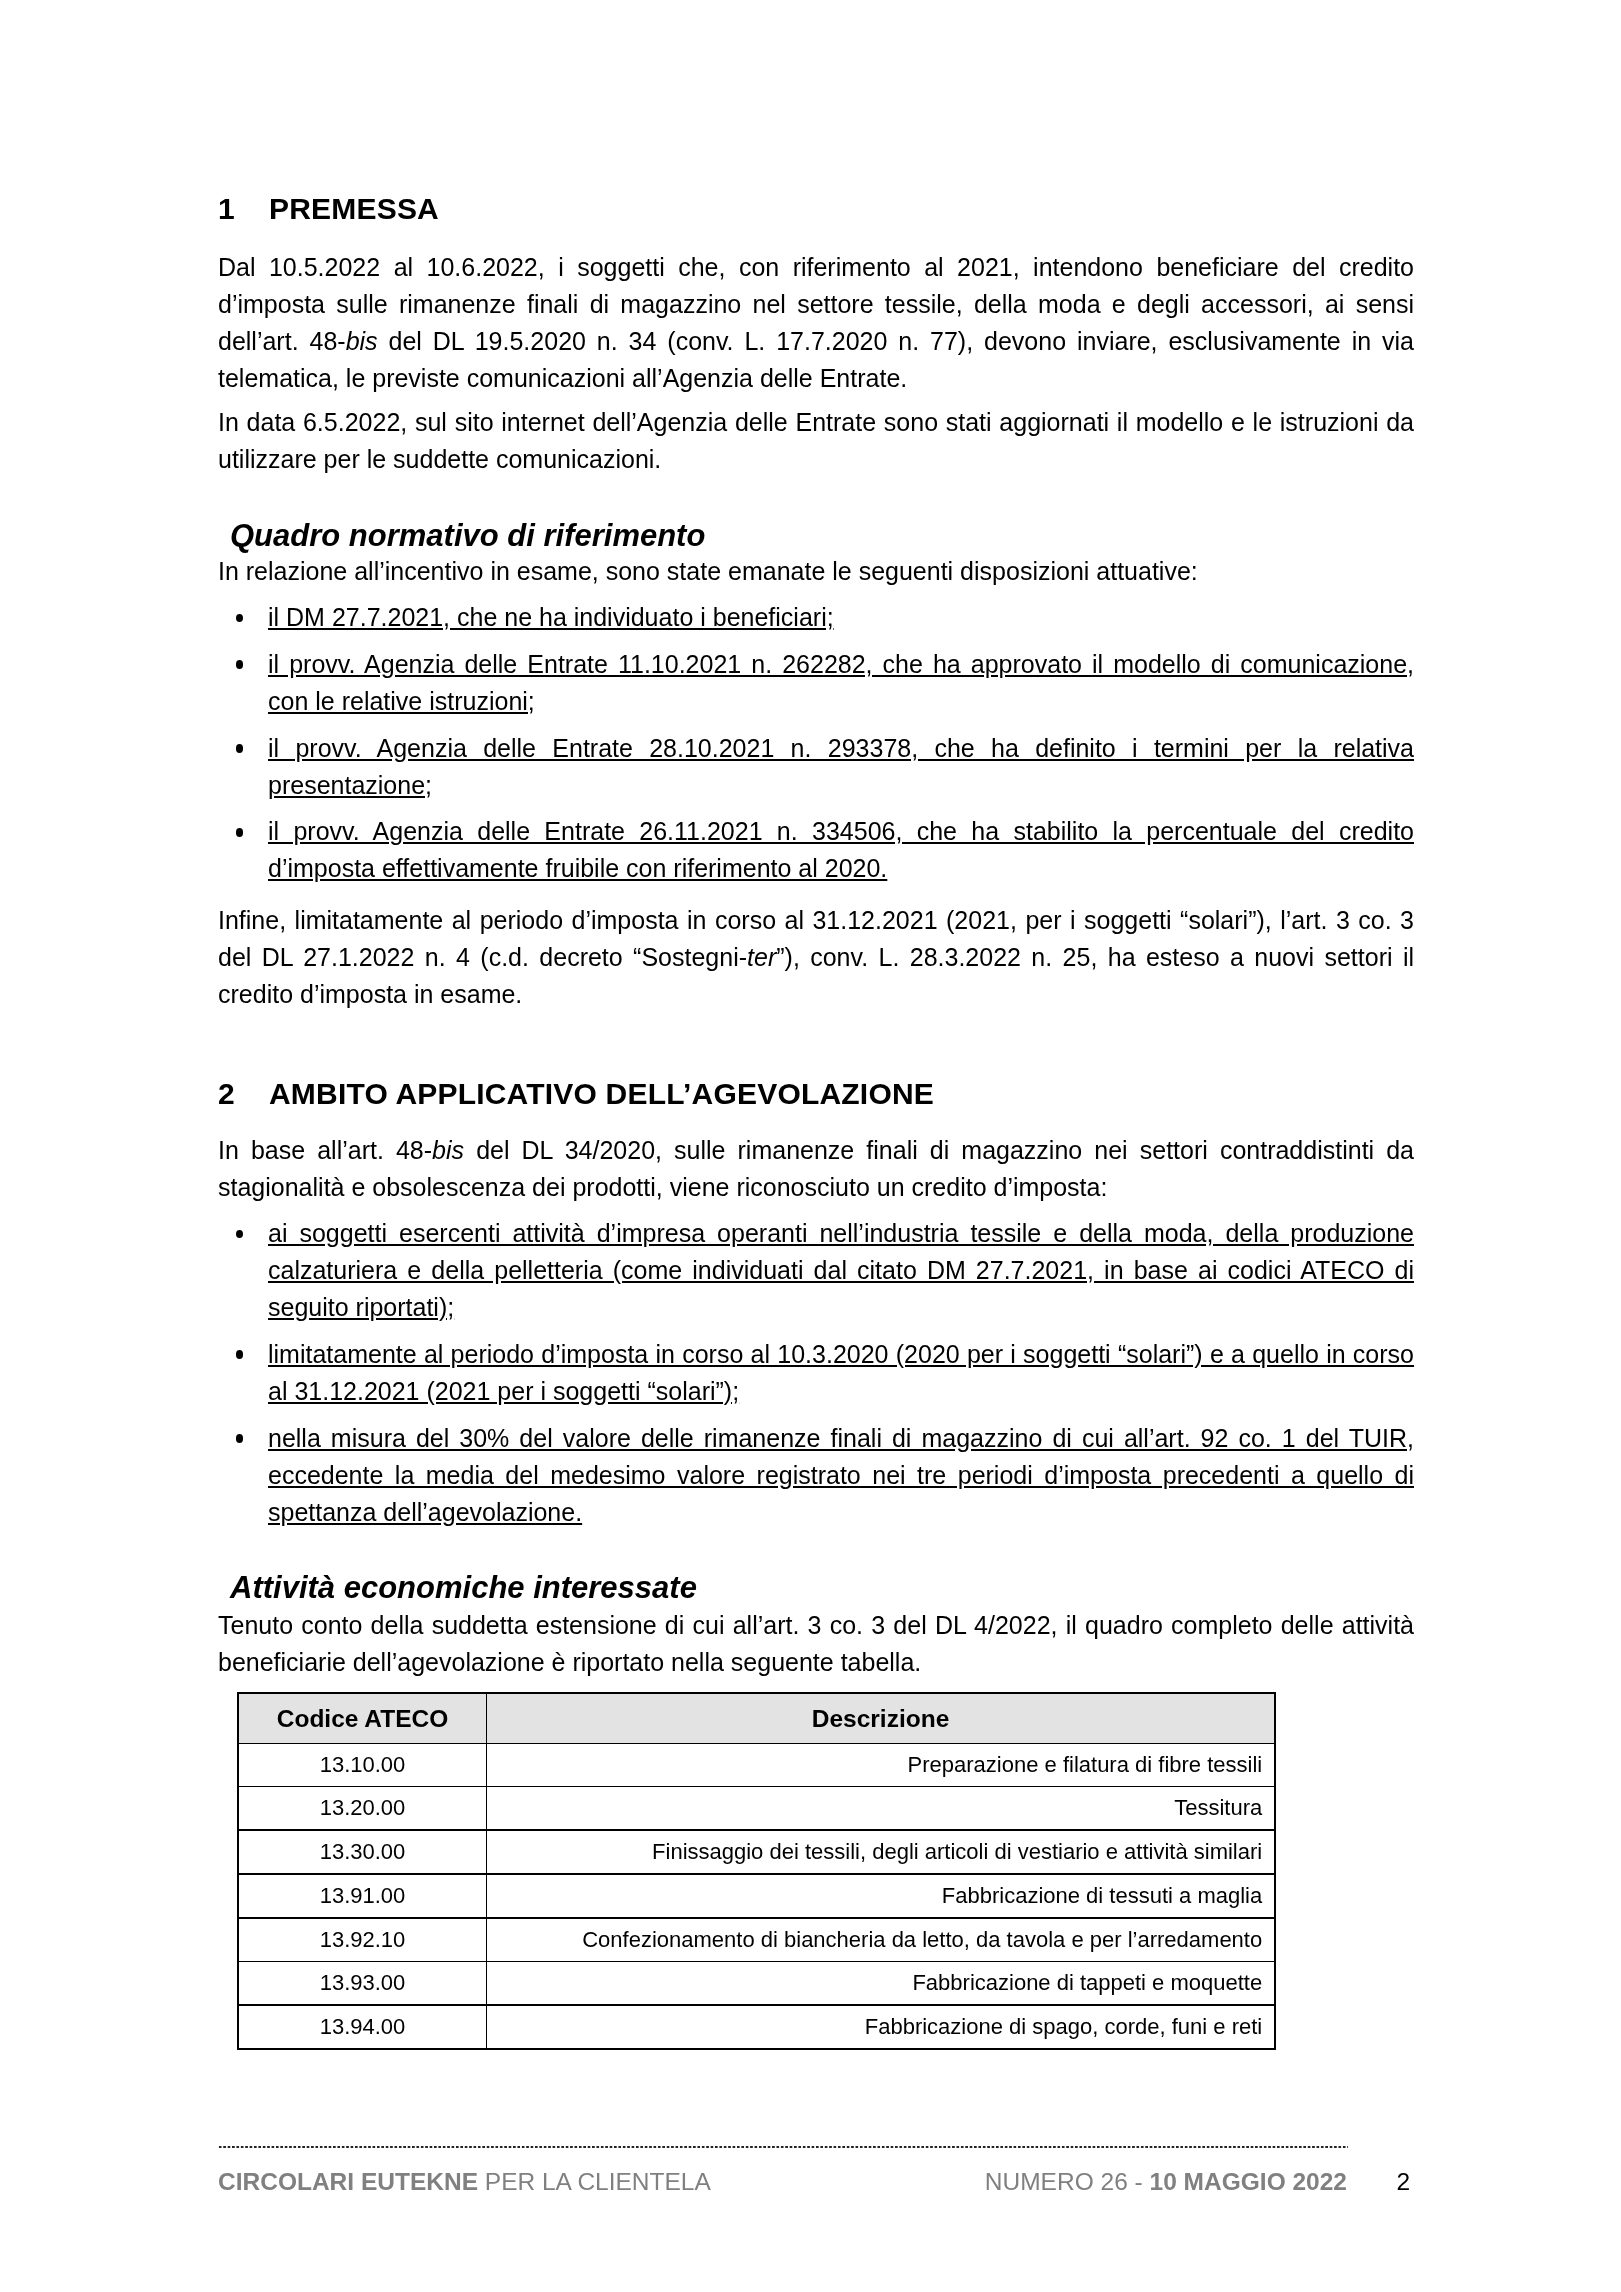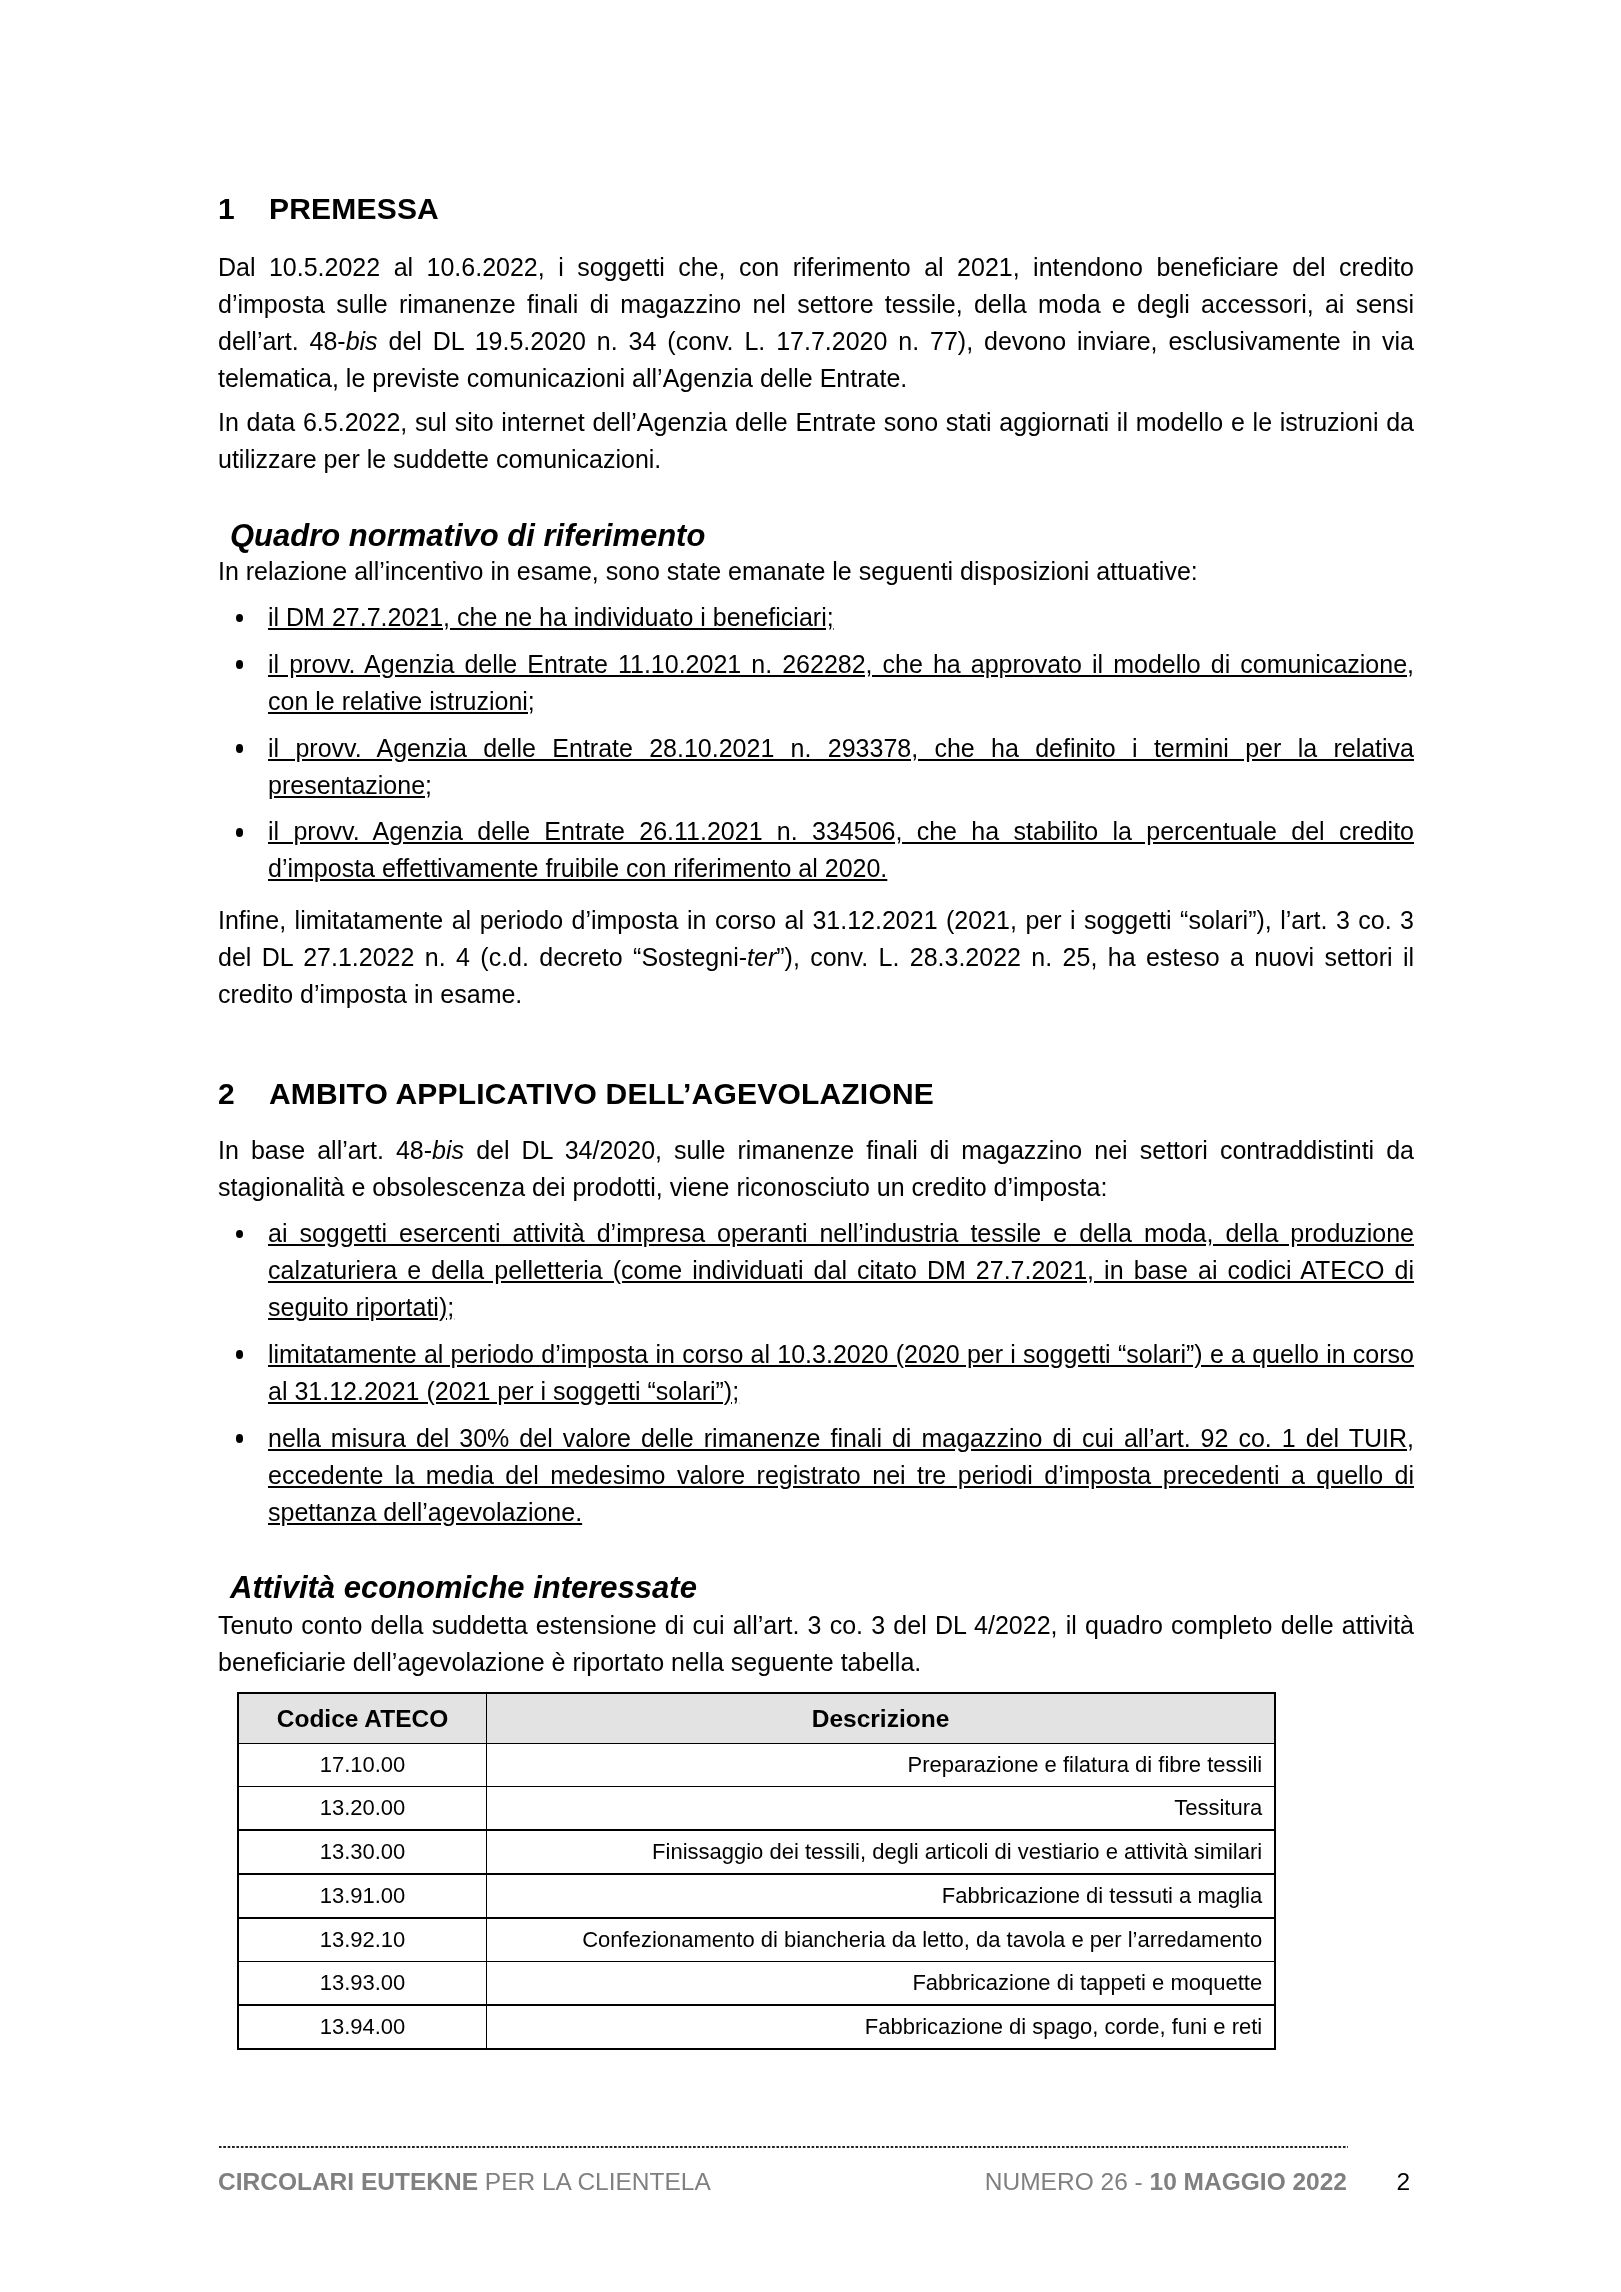--- a/index.html
+++ b/index.html
@@ -104,21 +104,21 @@
 
   <table class="ateco">
     <thead>
       <tr>
         <th style="border-left:none;width:247px">Codice ATECO</th>
         <th>Descrizione</th>
       </tr>
     </thead>
     <tbody id="ateco-body">
         <tr class="light">
-          <td class="code" style="border-left: none;">17.10.00</td>
+          <td class="code" style="border-left: none;">13.10.00</td>
           <td>Preparazione e filatura di fibre tessili</td>
         </tr>
         <tr>
           <td class="code" style="border-left: none;">13.20.00</td>
           <td>Tessitura</td>
         </tr>
         <tr>
           <td class="code" style="border-left: none;">13.30.00</td>
           <td>Finissaggio dei tessili, degli articoli di vestiario e attività similari</td>
         </tr>

